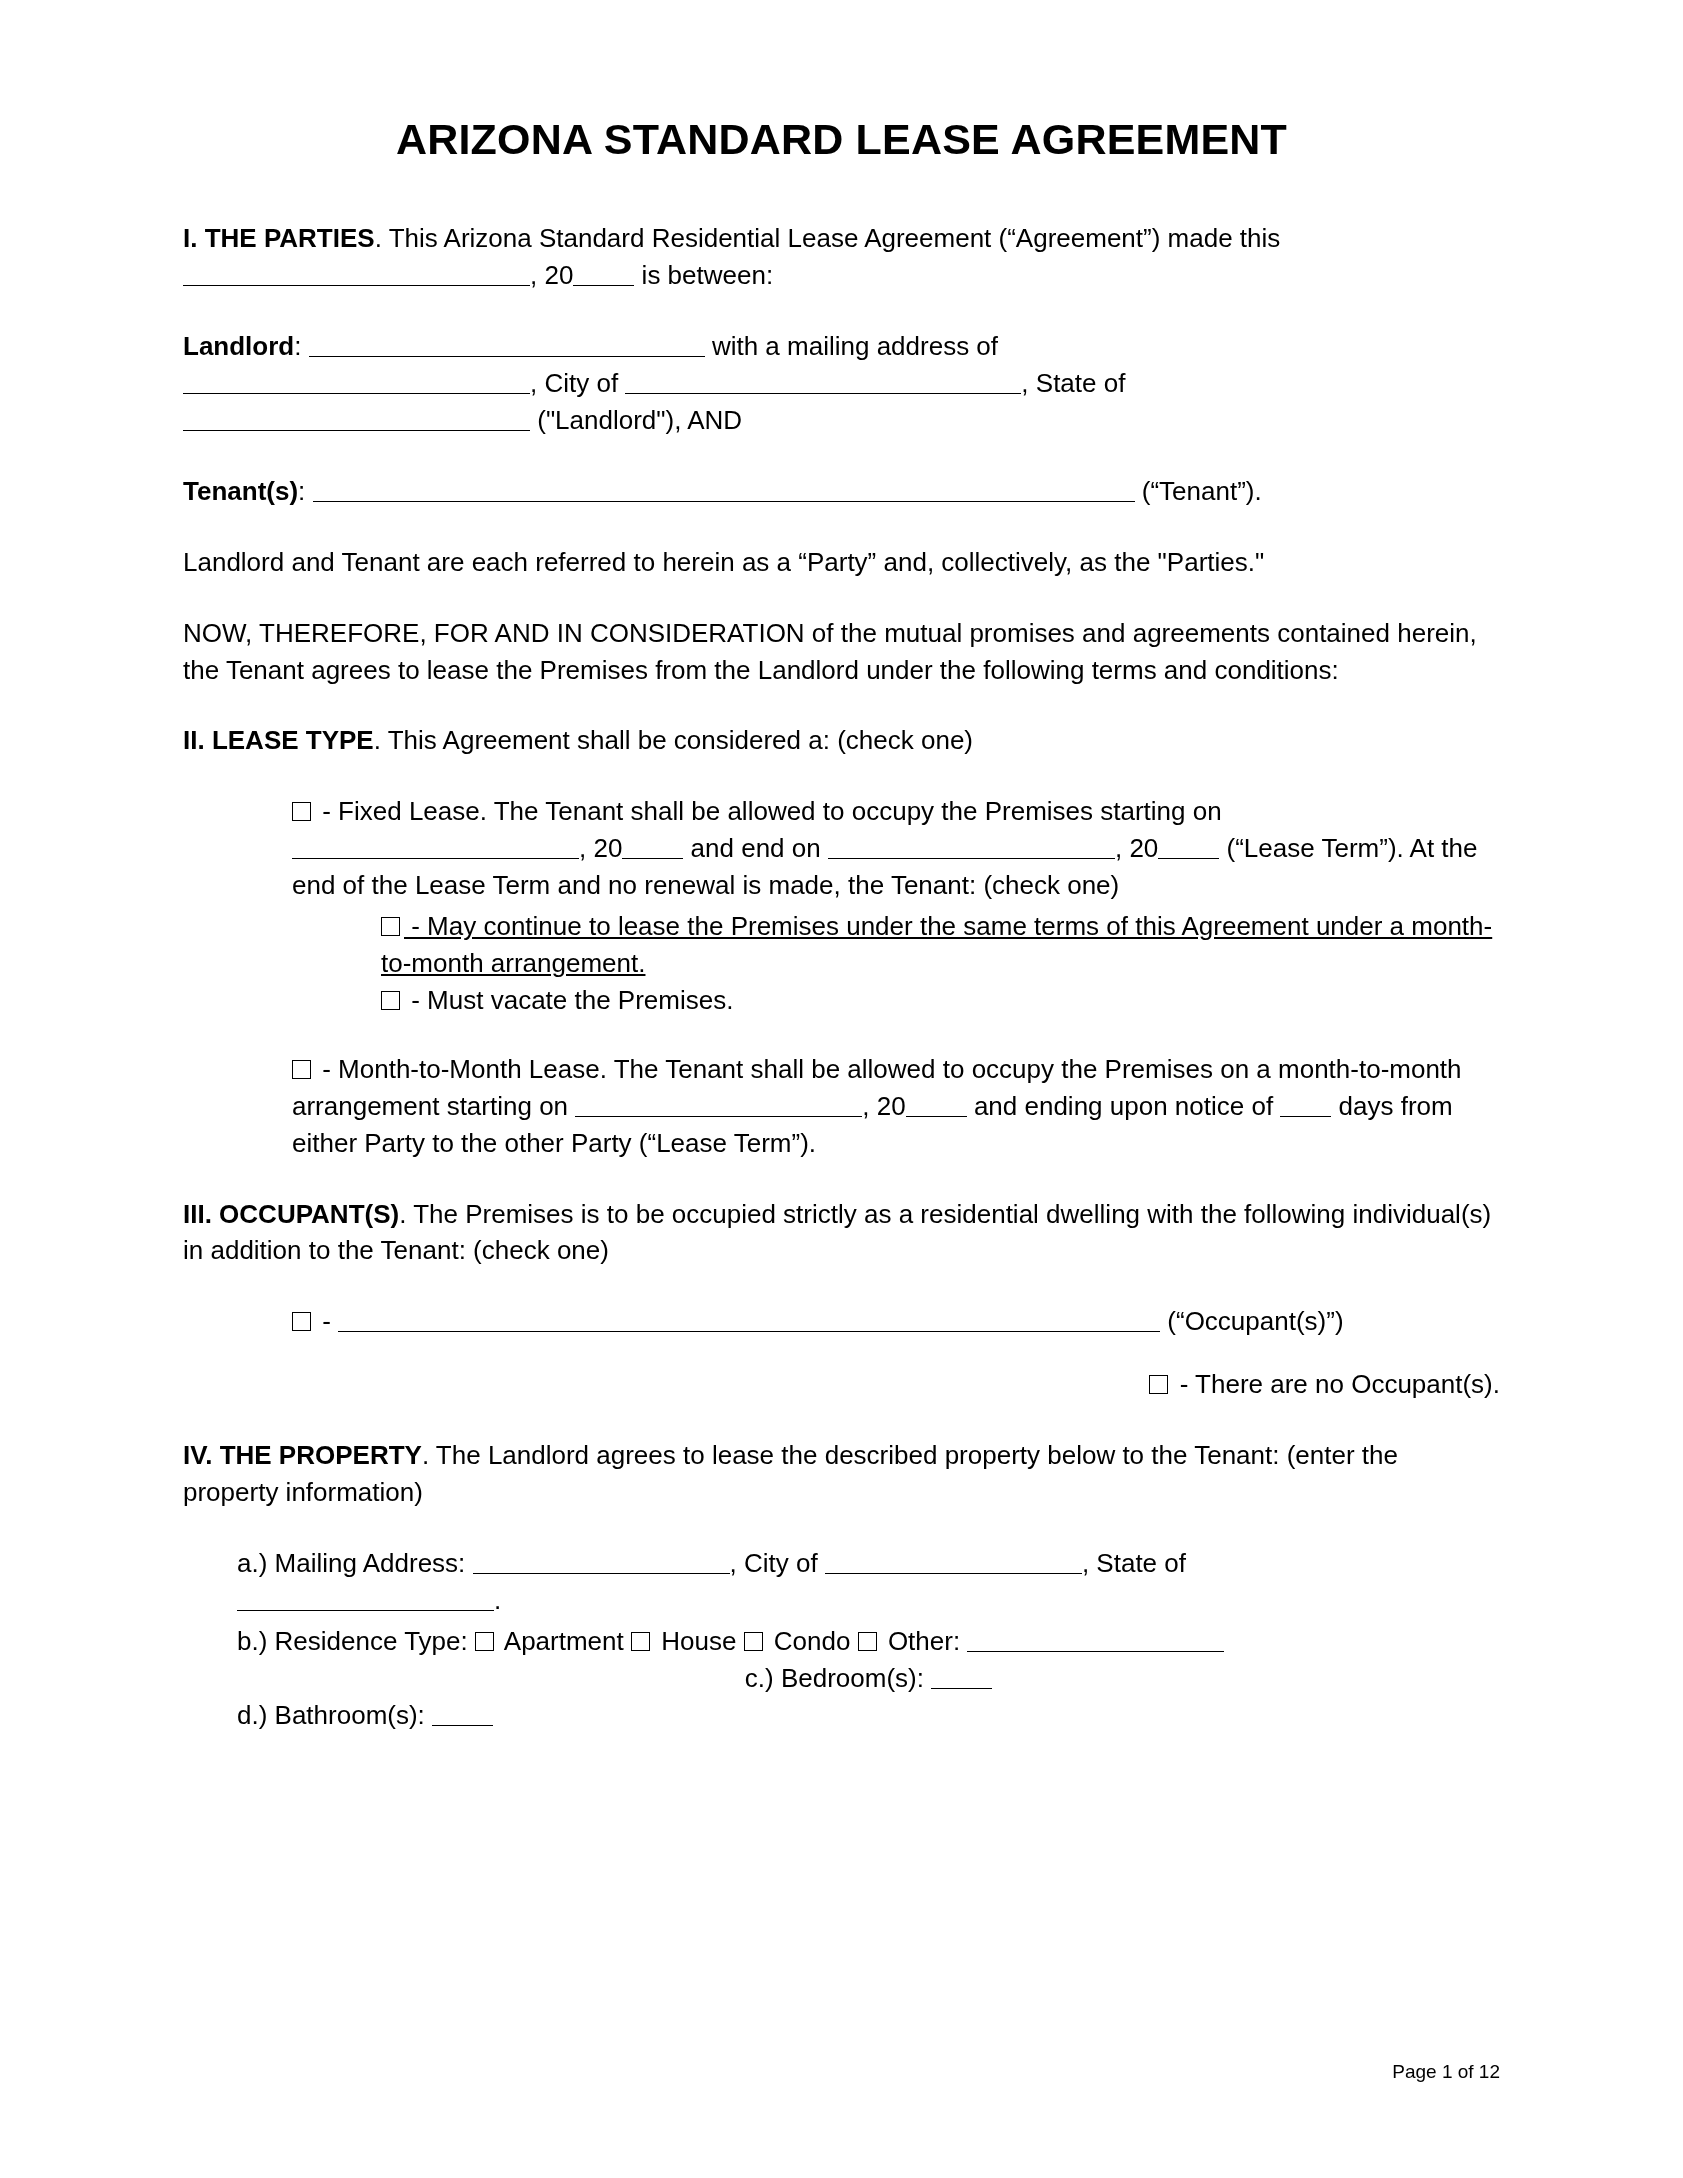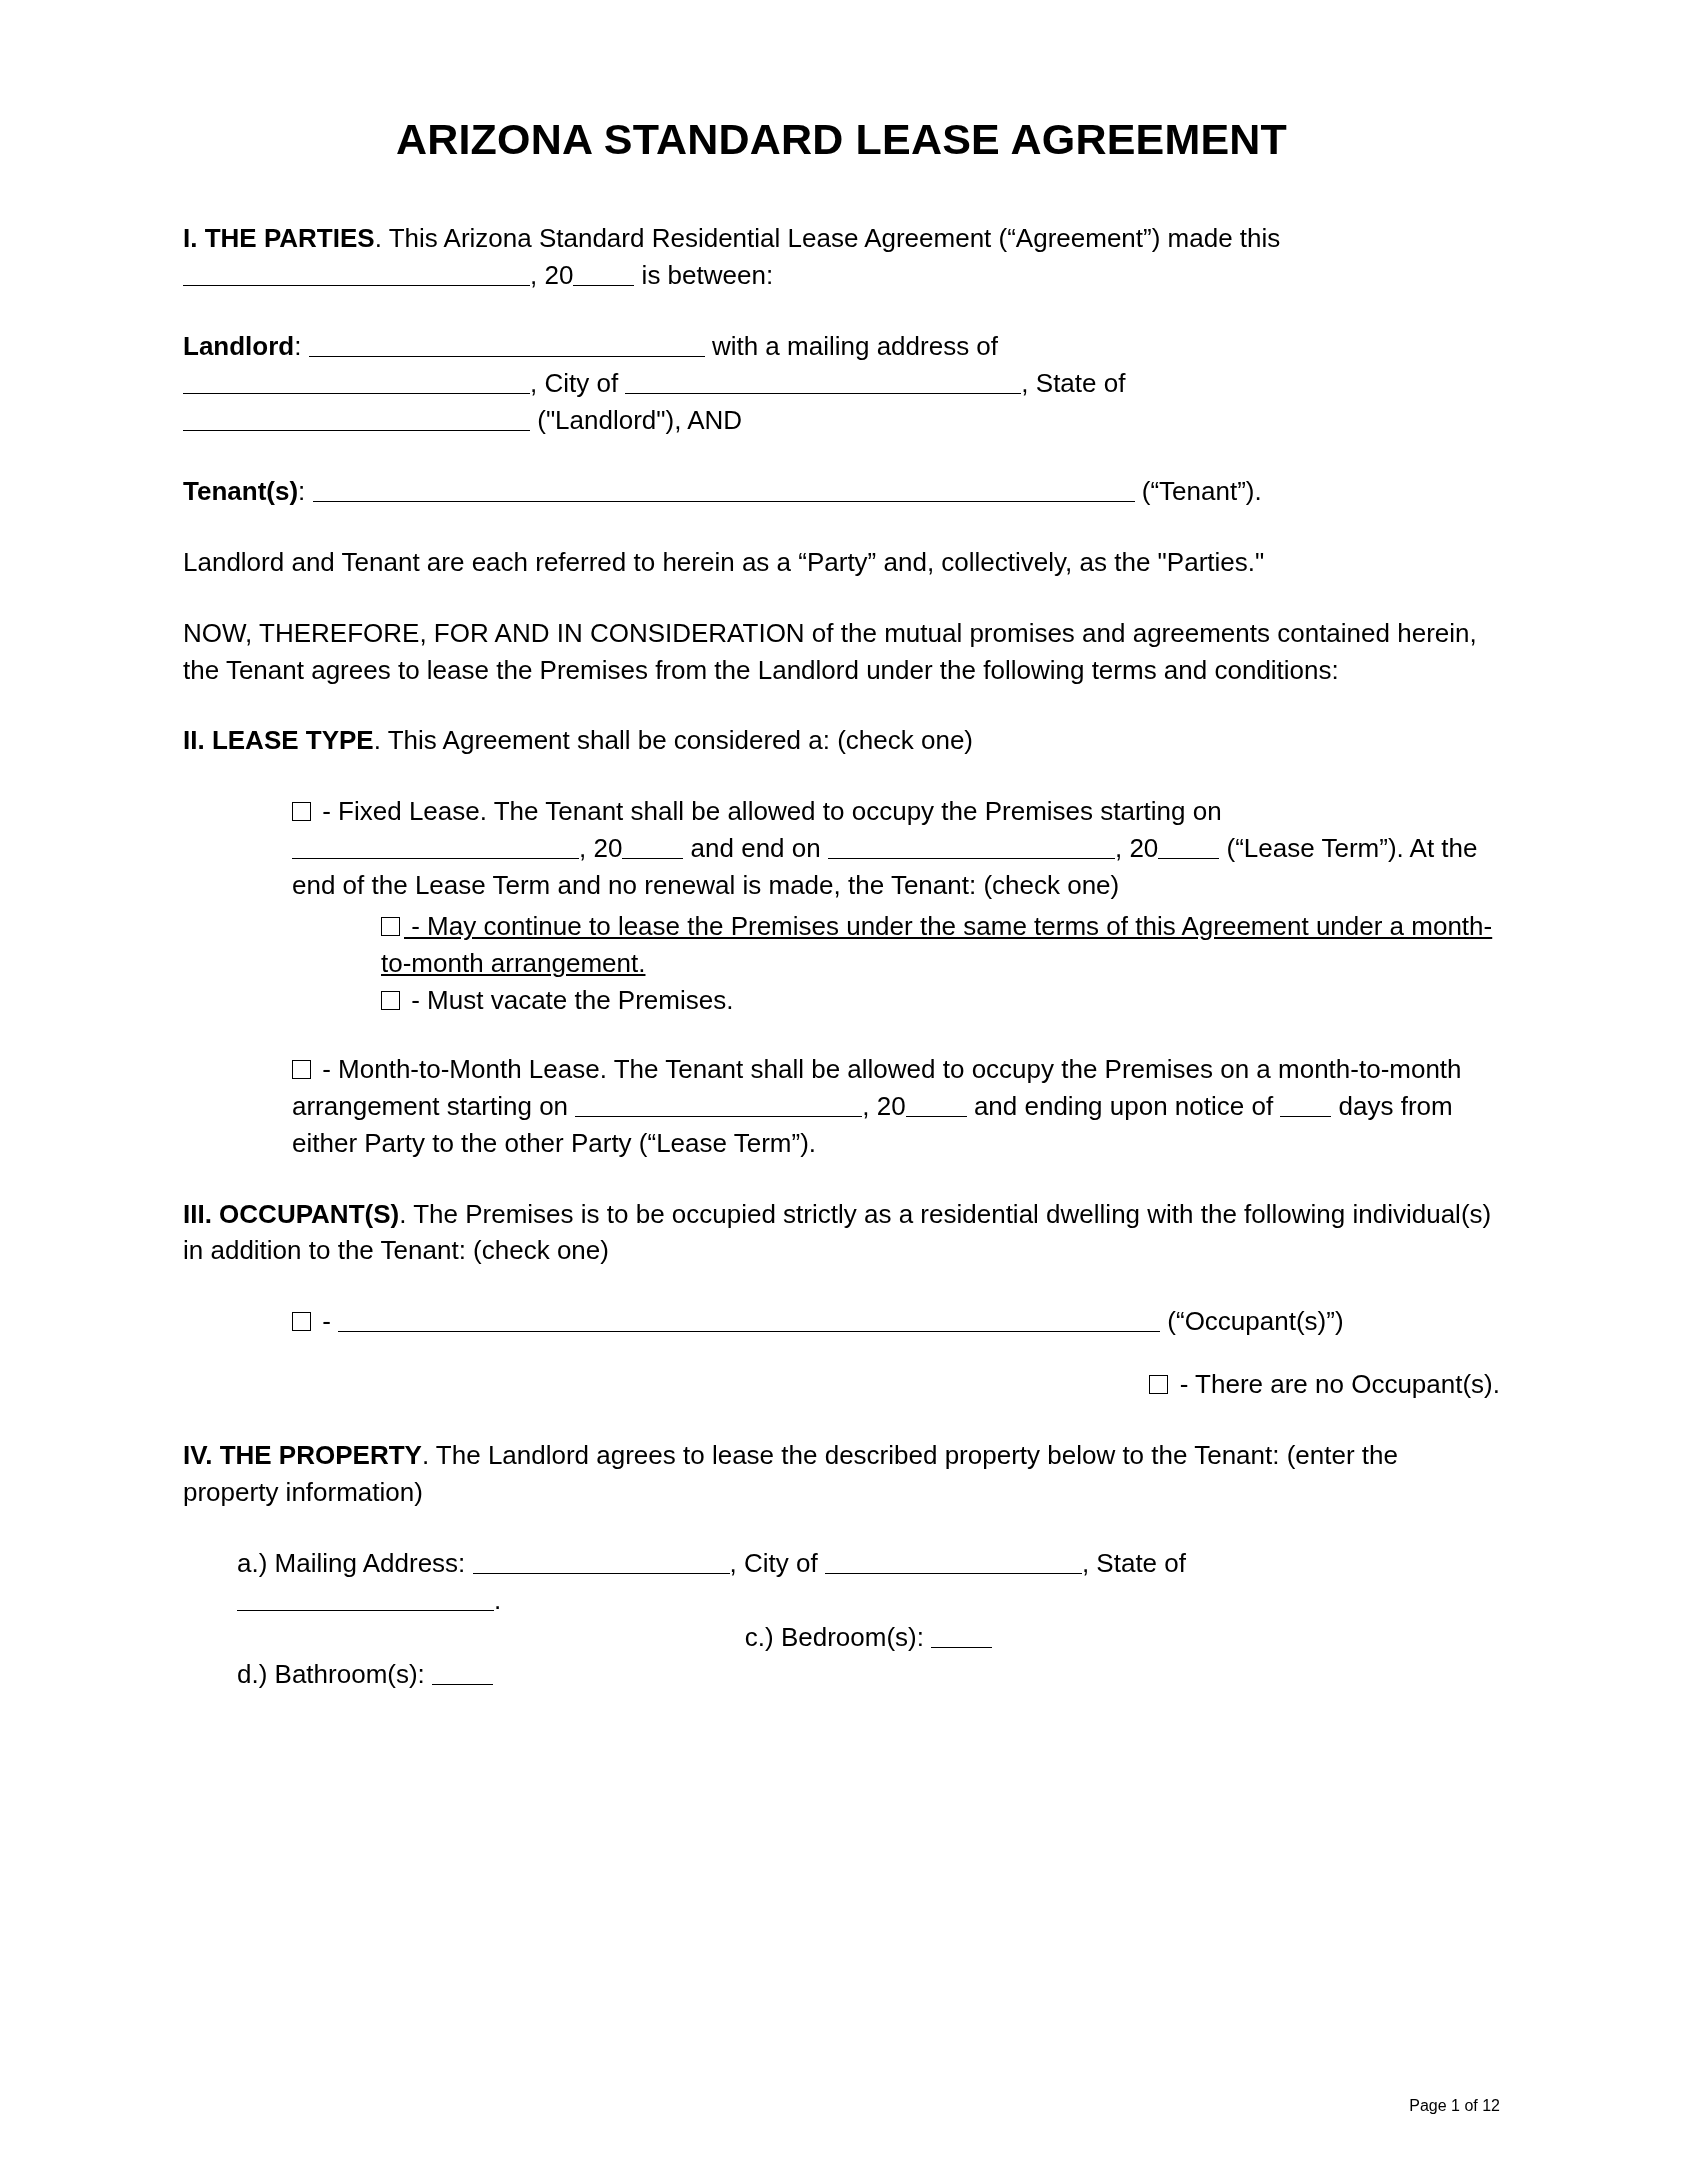--- a/index.html
+++ b/index.html
@@ -70,22 +70,22 @@
     display: inline-block;
     width: 17px;
     height: 17px;
     border: 1.8px solid #000;
     vertical-align: -1px;
     margin-right: 4px;
   }
   .page-num {
     position: absolute;
     right: 183px;
-    bottom: 63px;
-    font-size: 16px;
+    bottom: 95px;
+    font-size: 19px;
   }
 </style>
 </head>
 <body>
 
 <div class="page">
 
   <h1 class="doc-title">ARIZONA STANDARD LEASE AGREEMENT</h1>
 
   <p class="body-text block" style="margin-top:57px;">
@@ -140,20 +140,23 @@
 
   <p class="body-text block">
     <b>IV. THE PROPERTY</b><span>. The Landlord agrees to lease the described property below to the Tenant: (enter the property information)</span>
   </p>
 
   <p class="body-text block indent-sub" style="margin-left:54px;">
     <span>a.) Mailing Address: </span><span class="ln w-m"></span><span>, City of </span><span class="ln w-m"></span><span>, State of </span><br>
     <span class="ln w-m"></span><span>.</span>
   </p>
 
+  <p class="body-text indent-sub" style="margin-left:54px; margin-top:4px;">
+    <span>b.) Residence Type: </span><span class="chk"></span><span> Apartment </span><span class="chk"></span><span> House </span><span class="chk"></span><span> Condo </span><span class="chk"></span><span> Other: </span><span class="ln w-m"></span>
+  </p>
 
   <p class="body-text indent-sub" style="margin-left:54px; margin-top:0;text-align:center;">
     <span>c.) Bedroom(s): </span><span class="ln w-xs"></span>
   </p>
 
   <p class="body-text indent-sub" style="margin-left:54px; margin-top:0;">
     <span>d.) Bathroom(s): </span><span class="ln w-xs"></span>
   </p>
 
   <div class="page-num">Page 1 of 12</div>

